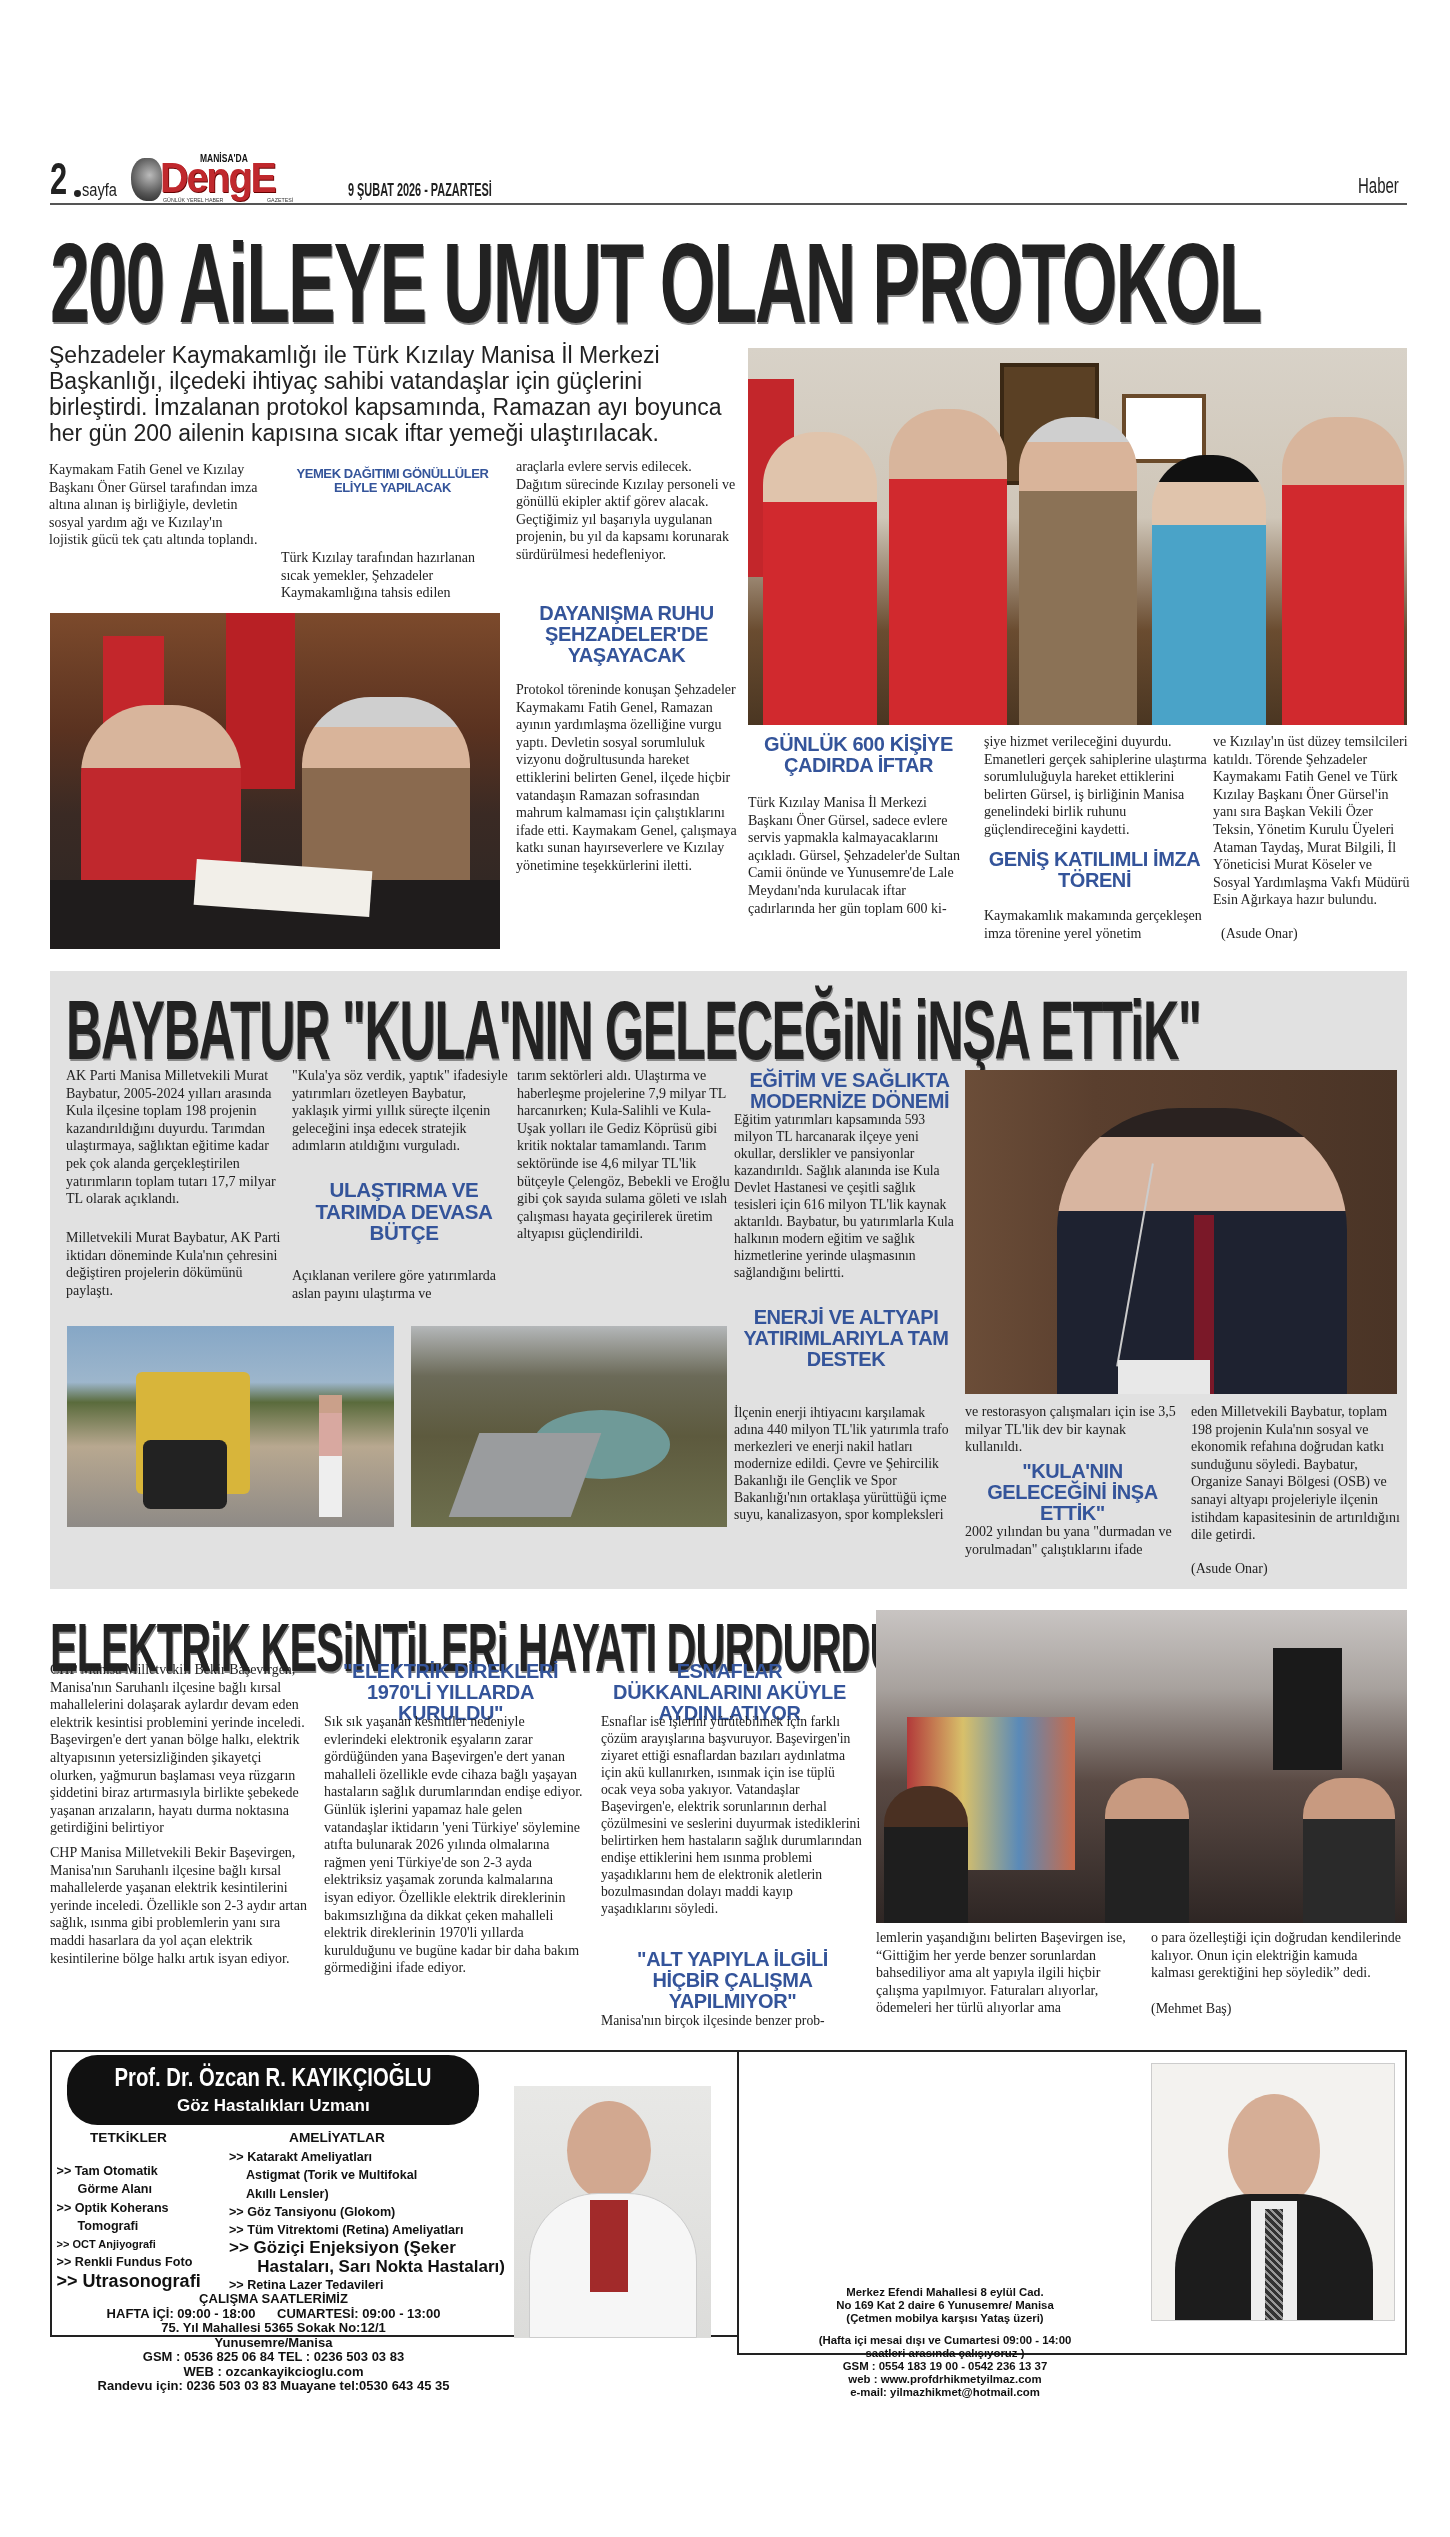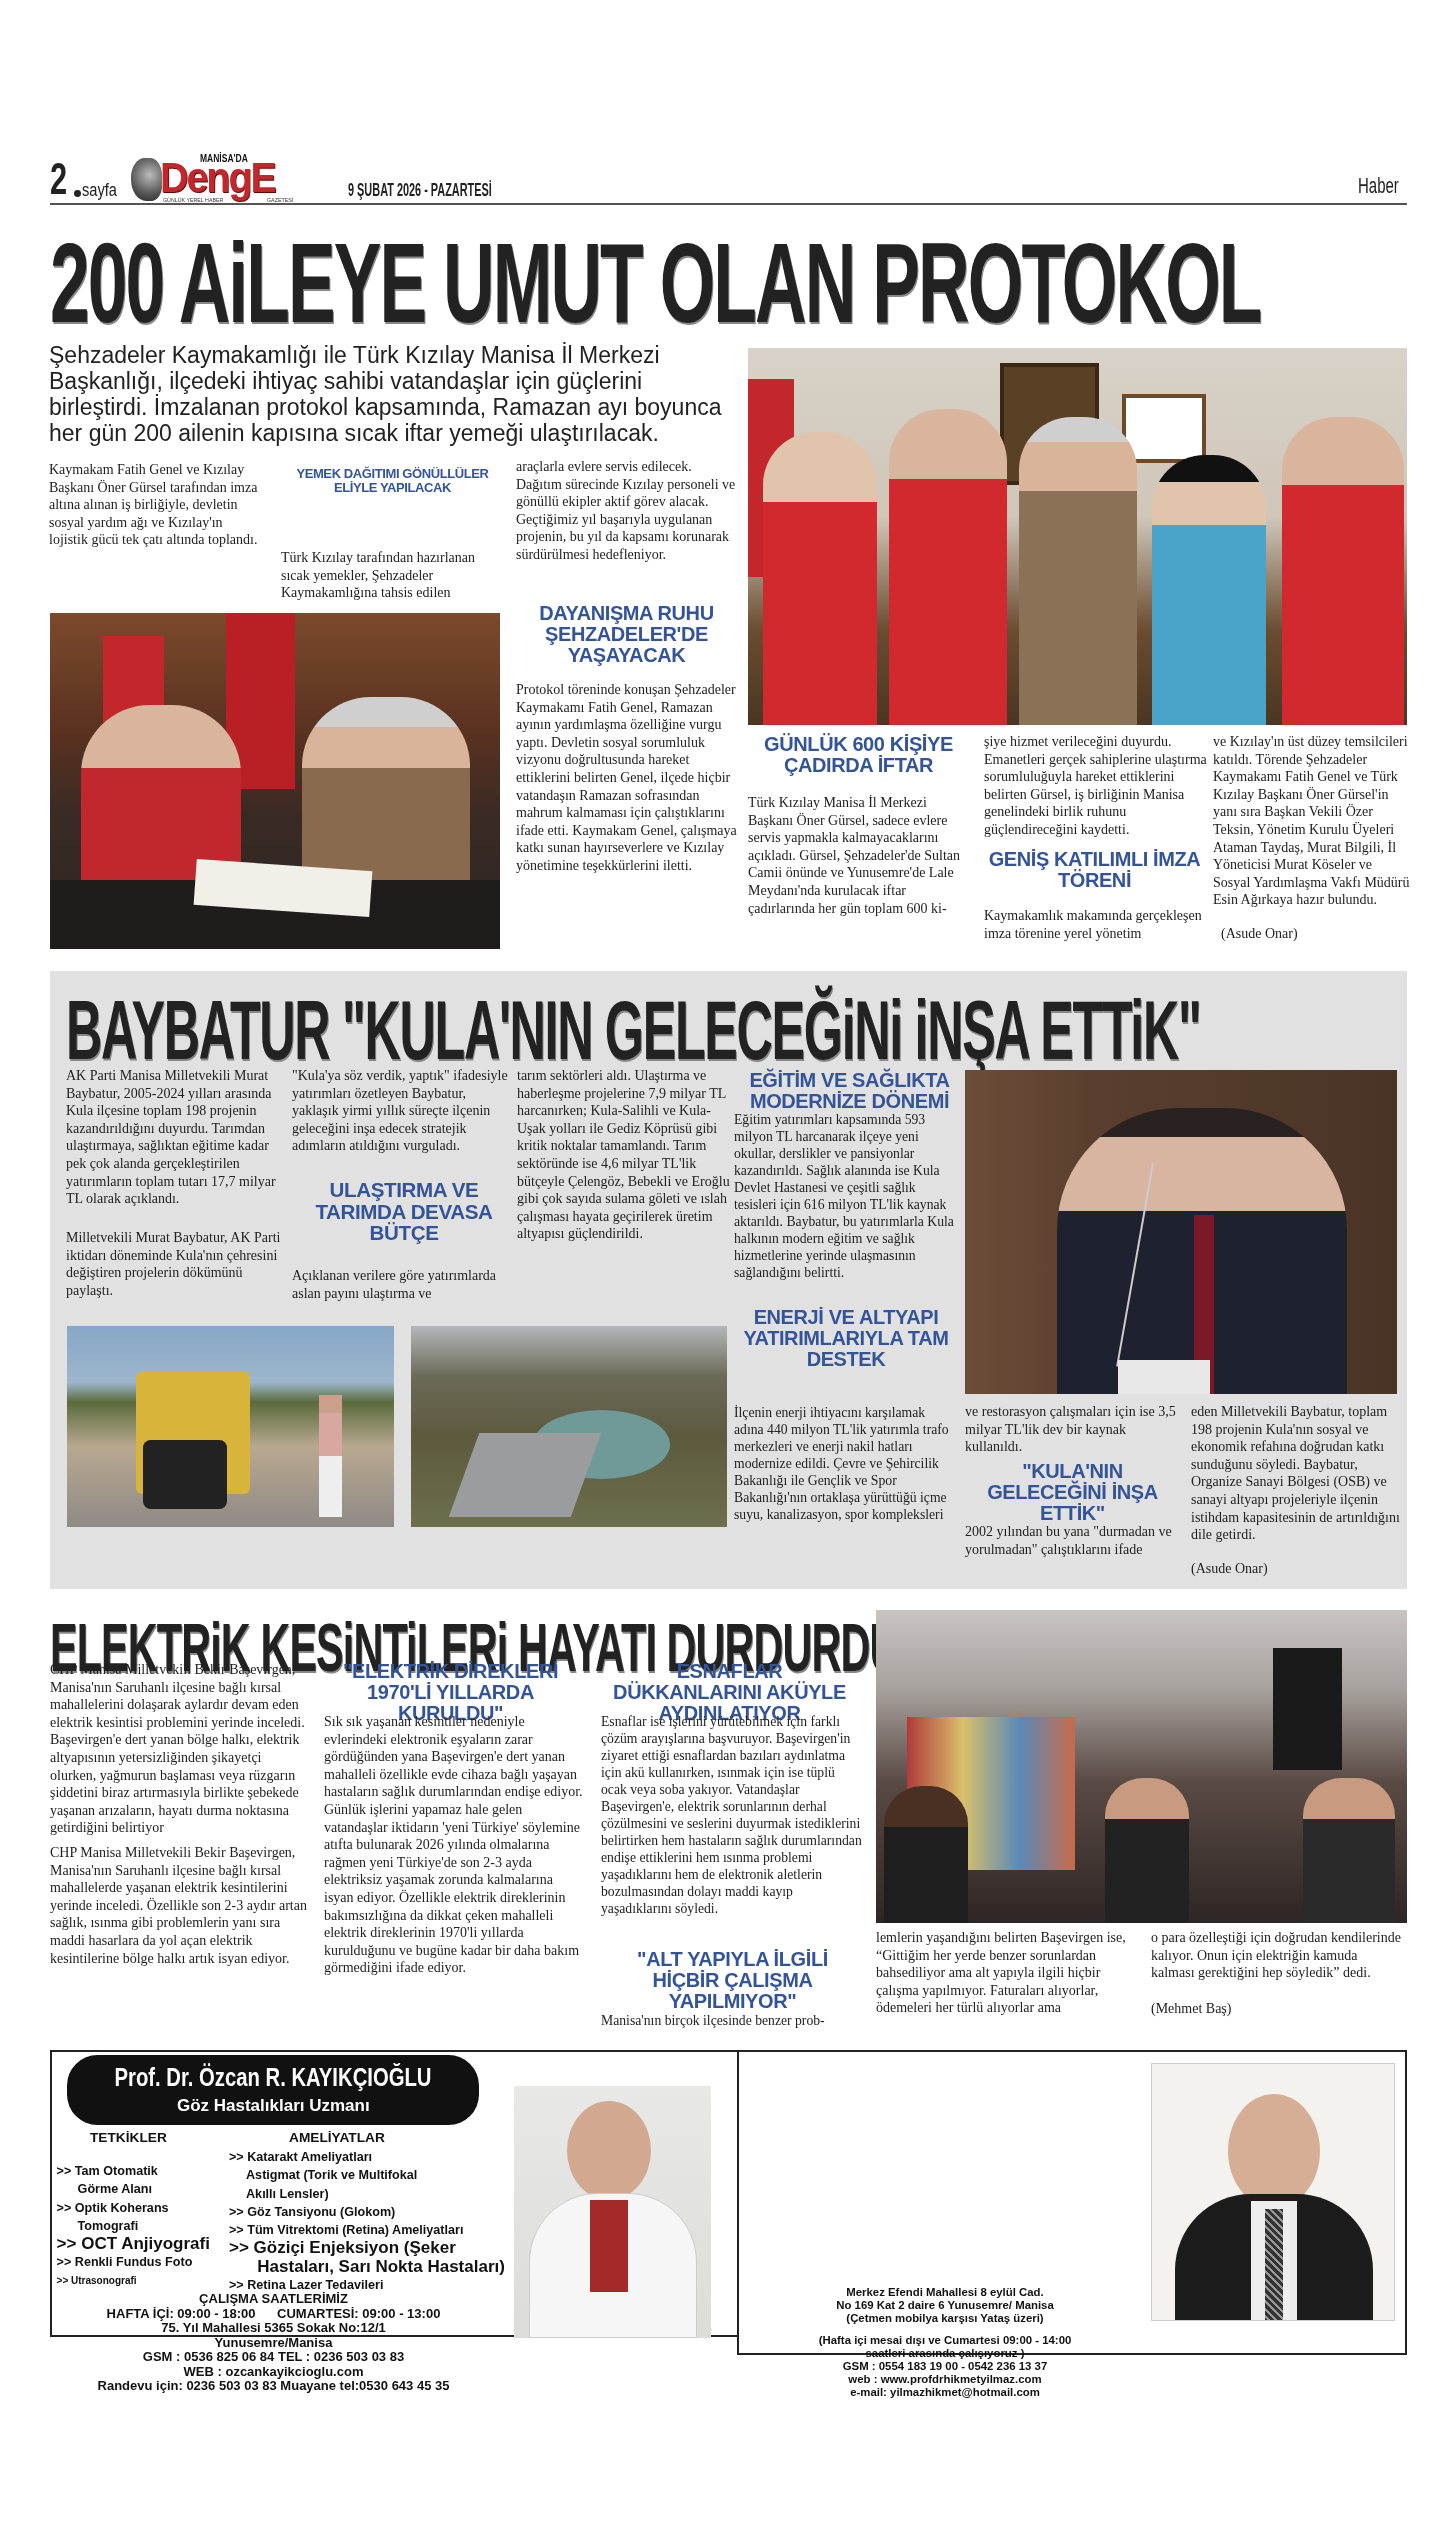--- a/index.html
+++ b/index.html
@@ -131,23 +131,23 @@
     <div style="font-size:26px;line-height:34px;padding-top:4.6px;transform:scaleX(0.78);white-space:nowrap">Prof. Dr. Özcan R. KAYIKÇIOĞLU</div>
     <div style="font-size:17px;line-height:23px">Göz Hastalıkları Uzmanı</div>
   </div>
   <div class="abs adtxt" style="left:38px;top:78px;font-size:13.7px">TETKİKLER</div>
   <div class="abs adtxt" style="left:237px;top:78px;font-size:13.7px">AMELİYATLAR</div>
   <div class="abs" style="left:4.6px;top:110px;width:153px">
     <div class="adtxt" style="white-space:pre;font-size:12.6px;line-height:18.3px">&gt;&gt; Tam Otomatik
       Görme Alanı</div>
     <div class="adtxt" style="white-space:pre;font-size:12.6px;line-height:18.3px">&gt;&gt; Optik Koherans
       Tomografi</div>
-    <div class="adtxt" style="white-space:pre;font-size:17px;line-height:18.3px">&gt;&gt; OCT Anjiyografi</div>
+    <div class="adtxt" style="white-space:pre;font-size:11px;line-height:18.3px">&gt;&gt; OCT Anjiyografi</div>
     <div class="adtxt" style="white-space:pre;font-size:12.6px;line-height:18.3px">&gt;&gt; Renkli Fundus Foto</div>
-    <div class="adtxt" style="white-space:pre;font-size:10px;line-height:18.3px">&gt;&gt; Utrasonografi</div>
+    <div class="adtxt" style="white-space:pre;font-size:18px;line-height:18.3px">&gt;&gt; Utrasonografi</div>
   </div>
   <div class="abs" style="left:177px;top:96px;width:259px">
     <div class="adtxt" style="white-space:pre;font-size:12.6px;line-height:18.3px">&gt;&gt; Katarakt Ameliyatları
      Astigmat (Torik ve Multifokal
      Akıllı Lensler)</div>
     <div class="adtxt" style="white-space:pre;font-size:12.6px;line-height:18.3px">&gt;&gt; Göz Tansiyonu (Glokom)</div>
     <div class="adtxt" style="white-space:pre;font-size:12.6px;line-height:18.3px">&gt;&gt; Tüm Vitrektomi (Retina) Ameliyatları</div>
     <div class="adtxt" style="white-space:pre;font-size:17px;line-height:18.3px">&gt;&gt; Göziçi Enjeksiyon (Şeker
       Hastaları, Sarı Nokta Hastaları)</div>
     <div class="adtxt" style="white-space:pre;font-size:12.6px;line-height:18.3px">&gt;&gt; Retina Lazer Tedavileri</div>

